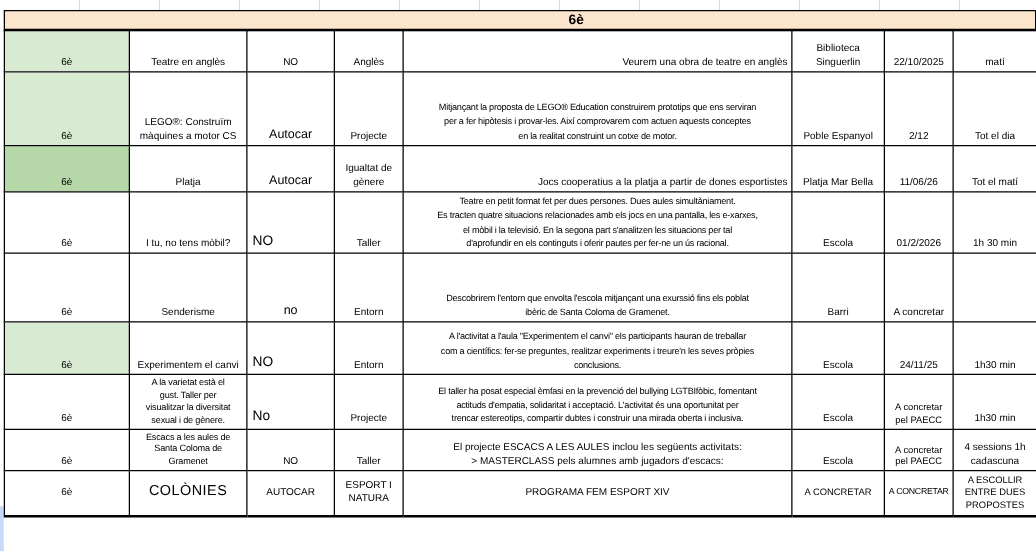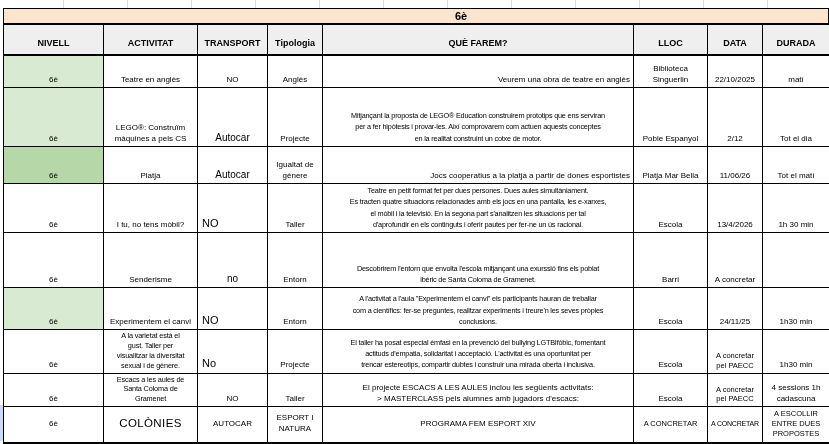--- a/index.html
+++ b/index.html
@@ -67,47 +67,37 @@
         <col class="c-act">
         <col class="c-trans">
         <col class="c-tipo">
       <col class="c-que">
         <col class="c-lloc">
         <col class="c-data">
         <col class="c-dur">
     </colgroup>
 
     <tbody>
-        <tr>
-      <th>NIVELL</th>
-      <th>ACTIVITAT</th>
-      <th>TRANSPORT</th>
-      <th>Tipologia</th>
-      <th>QUÈ FAREM?</th>
-      <th>LLOC</th>
-      <th>DATA</th>
-      <th>DURADA</th>
-    </tr>
 
     <tr style="height:33px">
       <td class="gl">6è</td>
       <td>Teatre en anglès</td>
       <td>NO</td>
       <td>Anglès</td>
       <td class="tleft">Veurem una obra de teatre en anglès</td>
       <td>Biblioteca
 Singuerlin</td>
       <td>22/10/2025</td>
       <td>matí</td>
     </tr>
 
     <tr style="height:59px">
       <td class="gl">6è</td>
       <td>LEGO®: Construïm
-màquines a pels CS</td>
+màquines a motor CS</td>
       <td class="med">Autocar</td>
       <td>Projecte</td>
       <td class="long">Mitjançant la proposta de LEGO® Education construirem prototips que ens serviran
 per a fer hipòtesis i provar-les. Així comprovarem com actuen aquests conceptes
 en la realitat construint un cotxe de motor.</td>
       <td>Poble Espanyol</td>
       <td>2/12</td>
       <td>Tot el dia</td>
     </tr>
 
@@ -126,21 +116,21 @@
     <tr style="height:48px">
       <td>6è</td>
       <td>I tu, no tens mòbil?</td>
       <td class="big">NO</td>
       <td>Taller</td>
       <td class="long">Teatre en petit format fet per dues persones. Dues aules simultàniament.
 Es tracten quatre situacions relacionades amb els jocs en una pantalla, les e-xarxes,
 el mòbil i la televisió. En la segona part s'analitzen les situacions per tal
 d'aprofundir en els continguts i oferir pautes per fer-ne un ús racional.</td>
       <td>Escola</td>
-      <td>13/4/2026</td>
+      <td>01/2/2026</td>
       <td>1h 30 min</td>
     </tr>
 
     <tr style="height:55px">
       <td>6è</td>
       <td>Senderisme</td>
       <td class="med">no</td>
       <td>Entorn</td>
       <td class="long">Descobrirem l'entorn que envolta l'escola mitjançant una exurssió fins els poblat
 ibèric de Santa Coloma de Gramenet.</td>

